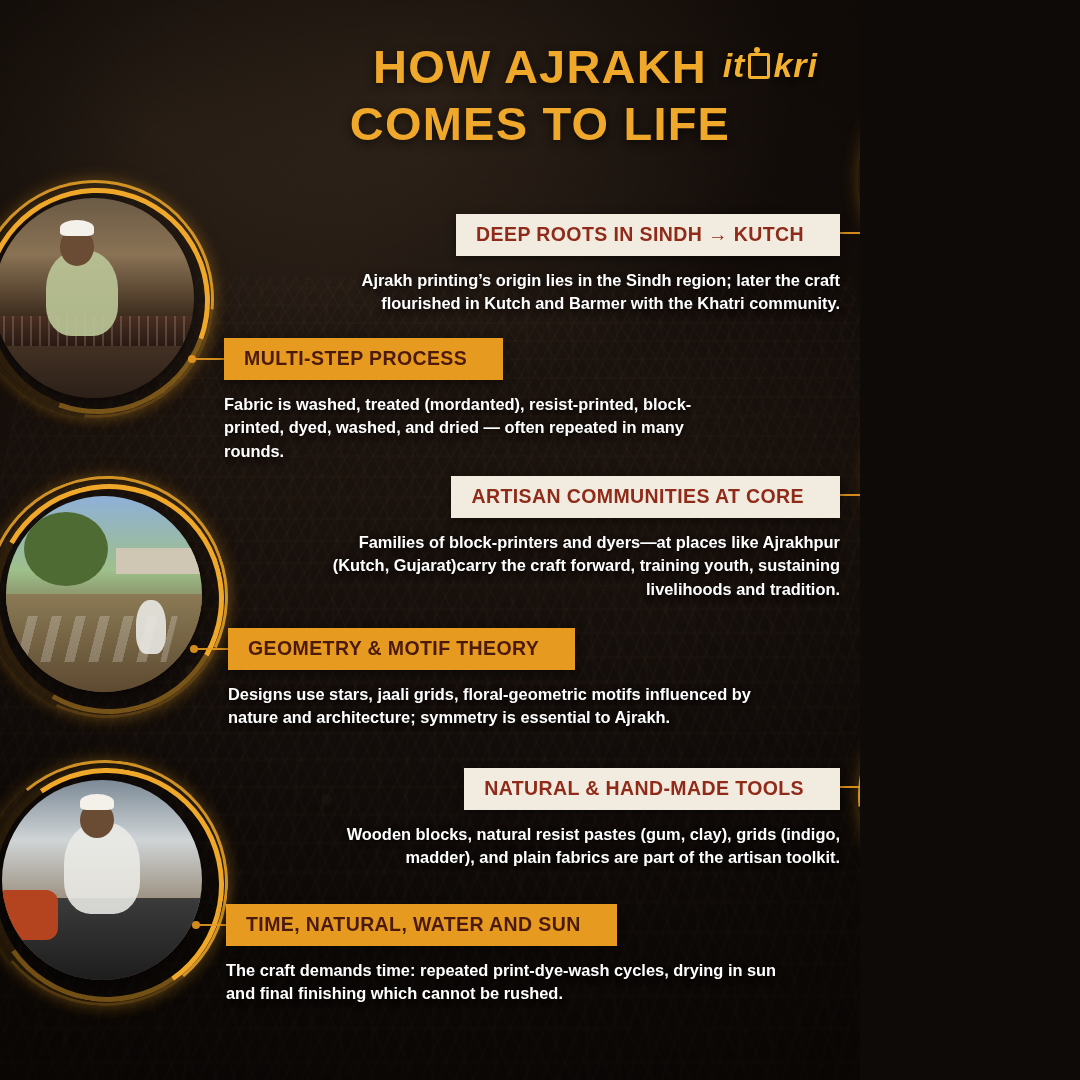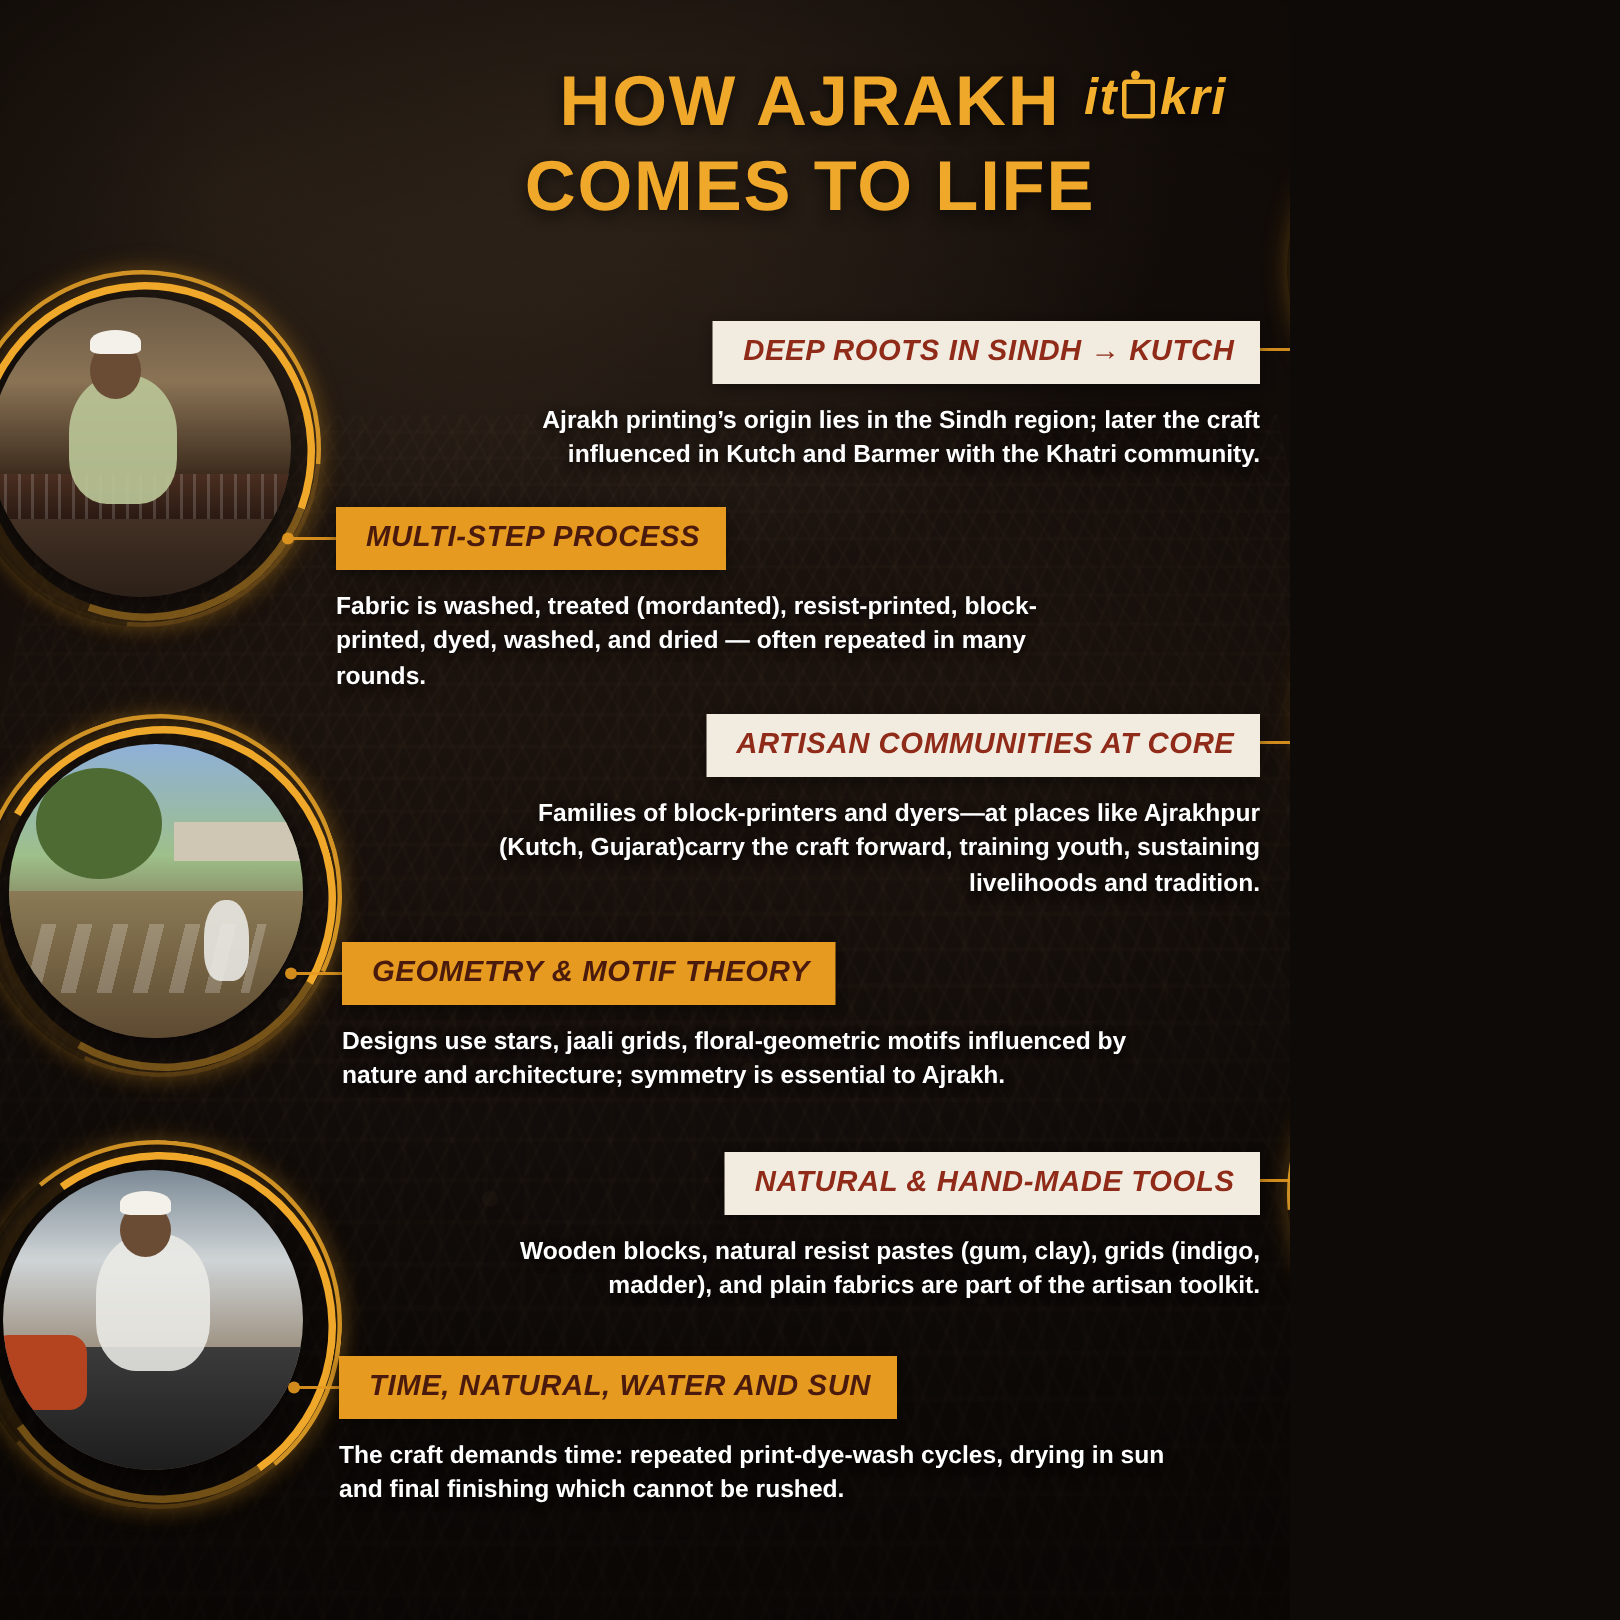--- a/index.html
+++ b/index.html
@@ -106,23 +106,22 @@
     top: -9px; left: 3px;
     width: 6px; height: 6px;
     background: #f2b02e;
     border-radius: 50%;
   }
 
   
   .step { position: absolute; }
   .pill {
     display: inline-block;
-    padding: 9px 17px 10px 20px;
+    padding: 9px 36px 10px 20px;
     font-weight: 800;
-    font-style: italic;
     font-size: 19.5px;
     letter-spacing: 0.4px;
     color: #8f2b18;
     background: #f2ece0;
     box-shadow: 0 3px 9px rgba(0,0,0,0.45);
     white-space: nowrap;
   }
   .pill.amber {
     background: #e79a20;
     color: #4a1a0c;
@@ -311,21 +310,21 @@
   <div class="connector left-dot" style="left:190px; top:358px; width:46px;"></div>
   <div class="connector" style="left:840px; top:494px; width:56px;"></div>
   <div class="connector left-dot" style="left:192px; top:648px; width:44px;"></div>
   <div class="connector" style="left:840px; top:786px; width:52px;"></div>
   <div class="connector left-dot" style="left:194px; top:924px; width:40px;"></div>
 
   <div class="step right-align" style="left:240px; top:214px; width:600px;">
     <div style="text-align:right;">
       <span class="pill nowrap">DEEP ROOTS IN SINDH → KUTCH</span>
     </div>
-    <div class="body" style="width:520px;">Ajrakh printing’s origin lies in the Sindh region; later the craft influenced in Kutch and Barmer with the Khatri community.</div>
+    <div class="body" style="width:520px;">Ajrakh printing’s origin lies in the Sindh region; later the craft flourished in Kutch and Barmer with the Khatri community.</div>
   </div>
 
   <div class="step" style="left:224px; top:338px; width:620px;">
     <span class="pill amber nowrap">MULTI-STEP PROCESS</span>
     <div class="body" style="width:510px;">Fabric is washed, treated (mordanted), resist-printed, block-printed, dyed, washed, and dried — often repeated in many rounds.</div>
   </div>
 
   <div class="step right-align" style="left:240px; top:476px; width:600px;">
     <div style="">
       <span class="pill nowrap">ARTISAN COMMUNITIES AT CORE</span>

